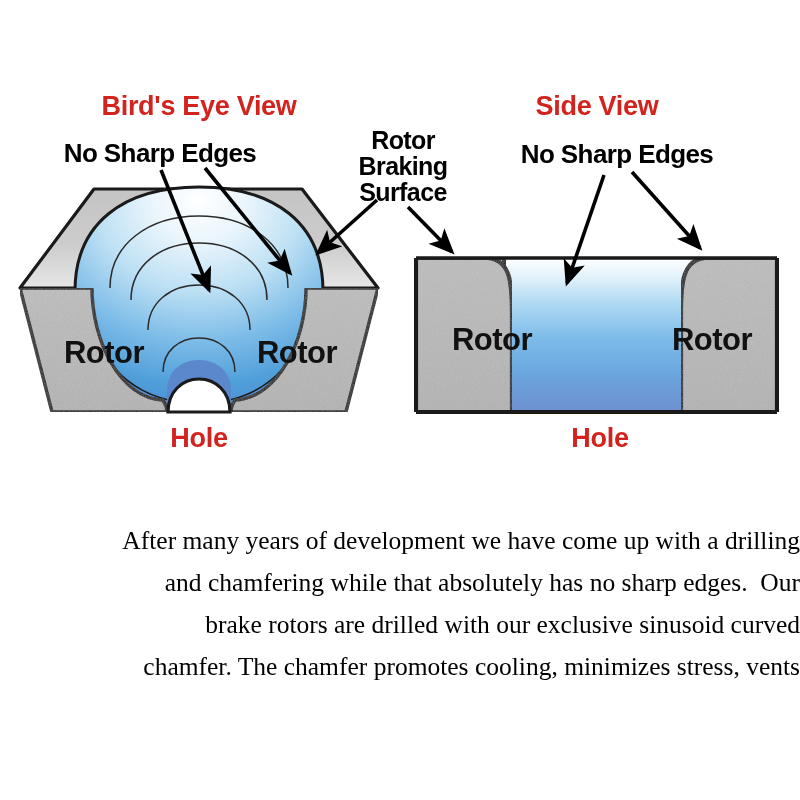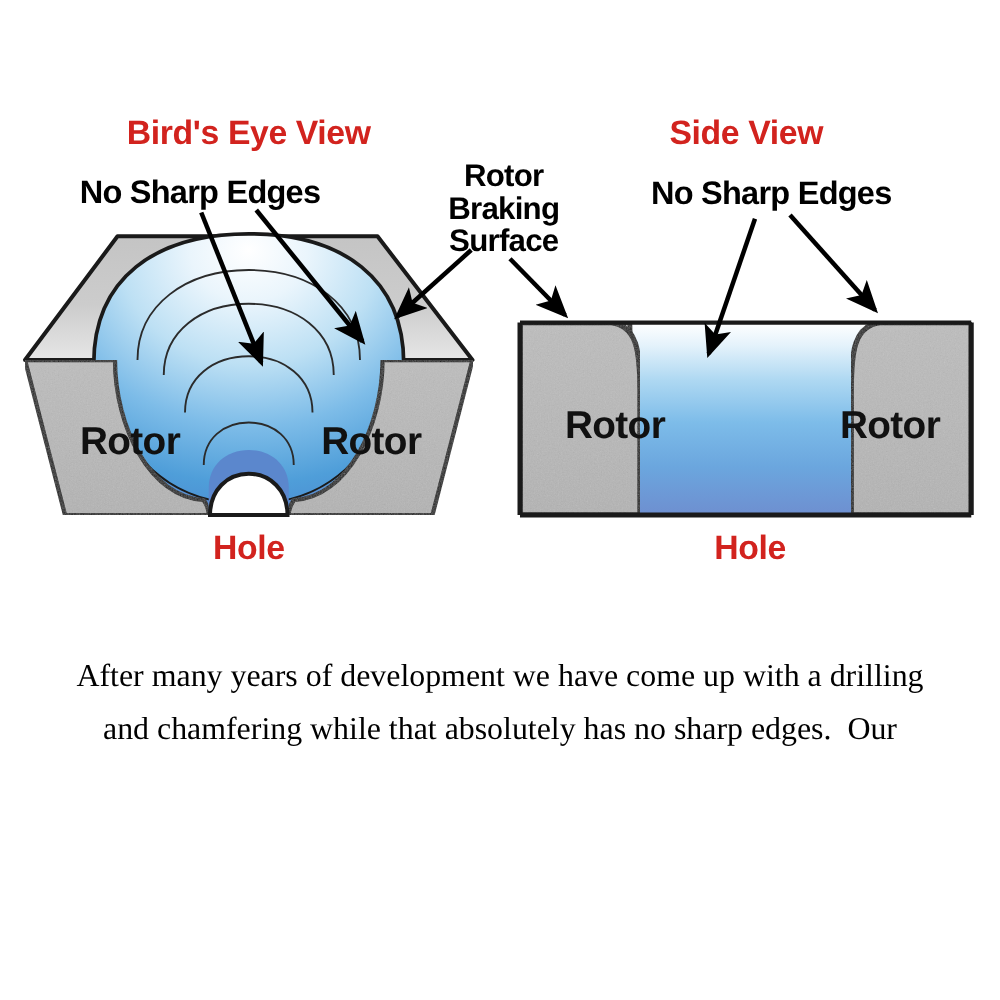--- a/index.html
+++ b/index.html
@@ -24,21 +24,21 @@
     left: 0;
     top: 0;
     width: 800px;
     height: 800px;
   }
   .caption-block {
     position: absolute;
     left: 0;
     top: 520px;
     width: 800px;
-    text-align: center;
+    text-align: right;
     font-family: "Liberation Serif", serif;
     font-size: 25.5px;
     line-height: 42px;
     color: #000000;
     letter-spacing: 0px;
   }
   .caption-line { display: block; white-space: pre; }
   text { font-family: "Liberation Sans", sans-serif; }
   .ttl {
     font-weight: bold;
@@ -250,15 +250,17 @@
 
     <text class="rotor-txt" x="492" y="350" text-anchor="middle" fill="#111111">Rotor</text>
     <text class="rotor-txt" x="712" y="350" text-anchor="middle" fill="#111111">Rotor</text>
 
     <text class="ttl" x="600" y="447" text-anchor="middle" fill="#D2231E">Hole</text>
   </svg>
 
   <div class="caption-block">
     <span class="caption-line">After many years of development we have come up with a drilling</span>
     <span class="caption-line">and chamfering while that absolutely has no sharp edges.  Our</span>
+    <span class="caption-line">brake rotors are drilled with our exclusive sinusoid curved</span>
+    <span class="caption-line">chamfer. The chamfer promotes cooling, minimizes stress, vents</span>
   </div>
 
 </div>
 
 </body></html>

